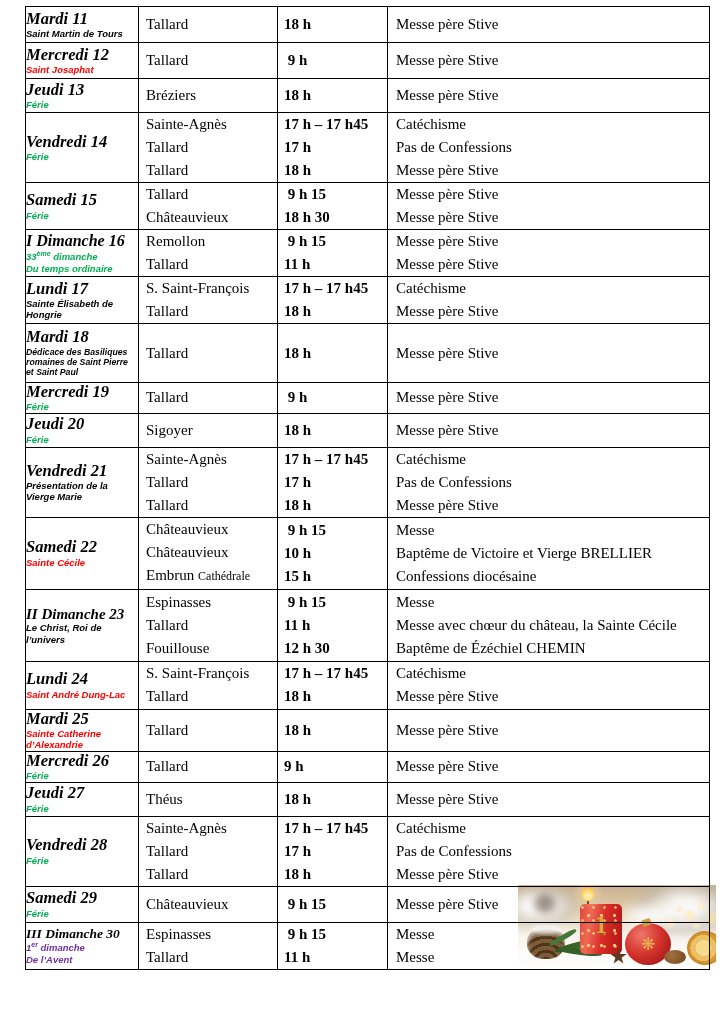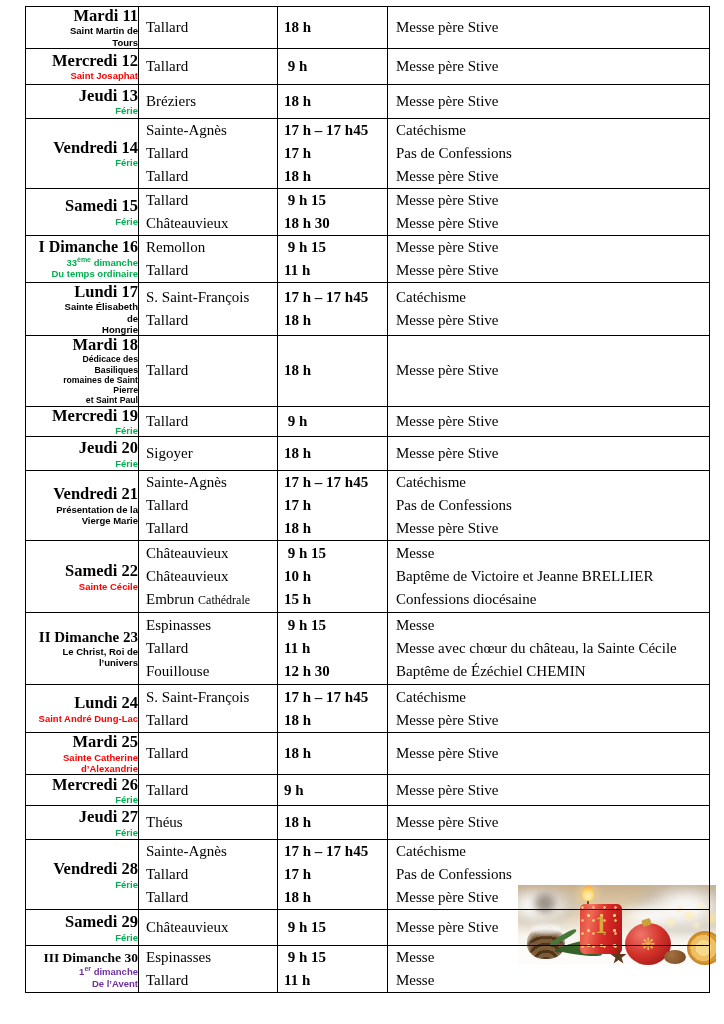--- a/index.html
+++ b/index.html
@@ -5,29 +5,29 @@
   html,body{margin:0;padding:0;}
   .page{position:relative;width:724px;height:1024px;background:#ffffff;overflow:hidden;
         font-family:"Liberation Serif", serif;color:#000;}
 
   
   table.sched{position:absolute;left:25px;top:6px;width:684px;z-index:1;
               border-collapse:collapse;table-layout:fixed;background:transparent;}
   table.sched td{border:1px solid #000;padding:0;vertical-align:middle;background:transparent;}
   col.c1{width:113px}col.c2{width:139px}col.c3{width:110px}col.c4{width:322px}
 
-  .c-date{text-align:right;}
+  .c-date{text-align:left;font-style:italic;}
   .day{font-weight:bold;font-size:16.5px;line-height:1.12;}
   .day-md{font-size:16px;}
   .day-md2{font-size:15px;}
   .day-sm{font-size:13.5px;}
   .sub{font-family:"Liberation Sans", sans-serif;font-weight:bold;font-size:9.5px;line-height:1.18;}
   .sub-xs{font-size:8.7px;}
   .sub sup{font-size:7px;}
-  [data-color="black"]{color:#000000;margin-left:26px;}
+  [data-color="black"]{color:#000000;}
   [data-color="red"]{color:#ff0000;}
   [data-color="green"]{color:#00b050;}
   [data-color="purple"]{color:#7030a0;}
 
   .line{line-height:23px;white-space:nowrap;font-size:15px;}
   .c-loc .line{padding-left:7px;}
   .c-loc small{font-size:12px;text-align:center;}
   .c-time .line{padding-left:6px;font-weight:bold;white-space:pre;}
   .c-desc .line{padding-left:8px;}
 
@@ -327,21 +327,21 @@
         <div class="line">Châteauvieux</div>
         <div class="line">Embrun <small>Cathédrale</small></div>
       </td>
       <td class="c-time">
         <div class="line"> 9 h 15</div>
         <div class="line">10 h</div>
         <div class="line">15 h</div>
       </td>
       <td class="c-desc">
         <div class="line">Messe</div>
-        <div class="line">Baptême de Victoire et Jeanne BRELLIER</div>
+        <div class="line">Baptême de Victoire et Vierge BRELLIER</div>
         <div class="line">Confessions diocésaine</div>
       </td>
     </tr>
 
     <tr style="height:72px">
       <td class="c-date">
         <div class="day day-md2">II Dimanche 23</div>
         <div class="sub" data-color="black">Le Christ, Roi de<br>l’univers</div>
       </td>
       <td class="c-loc">

